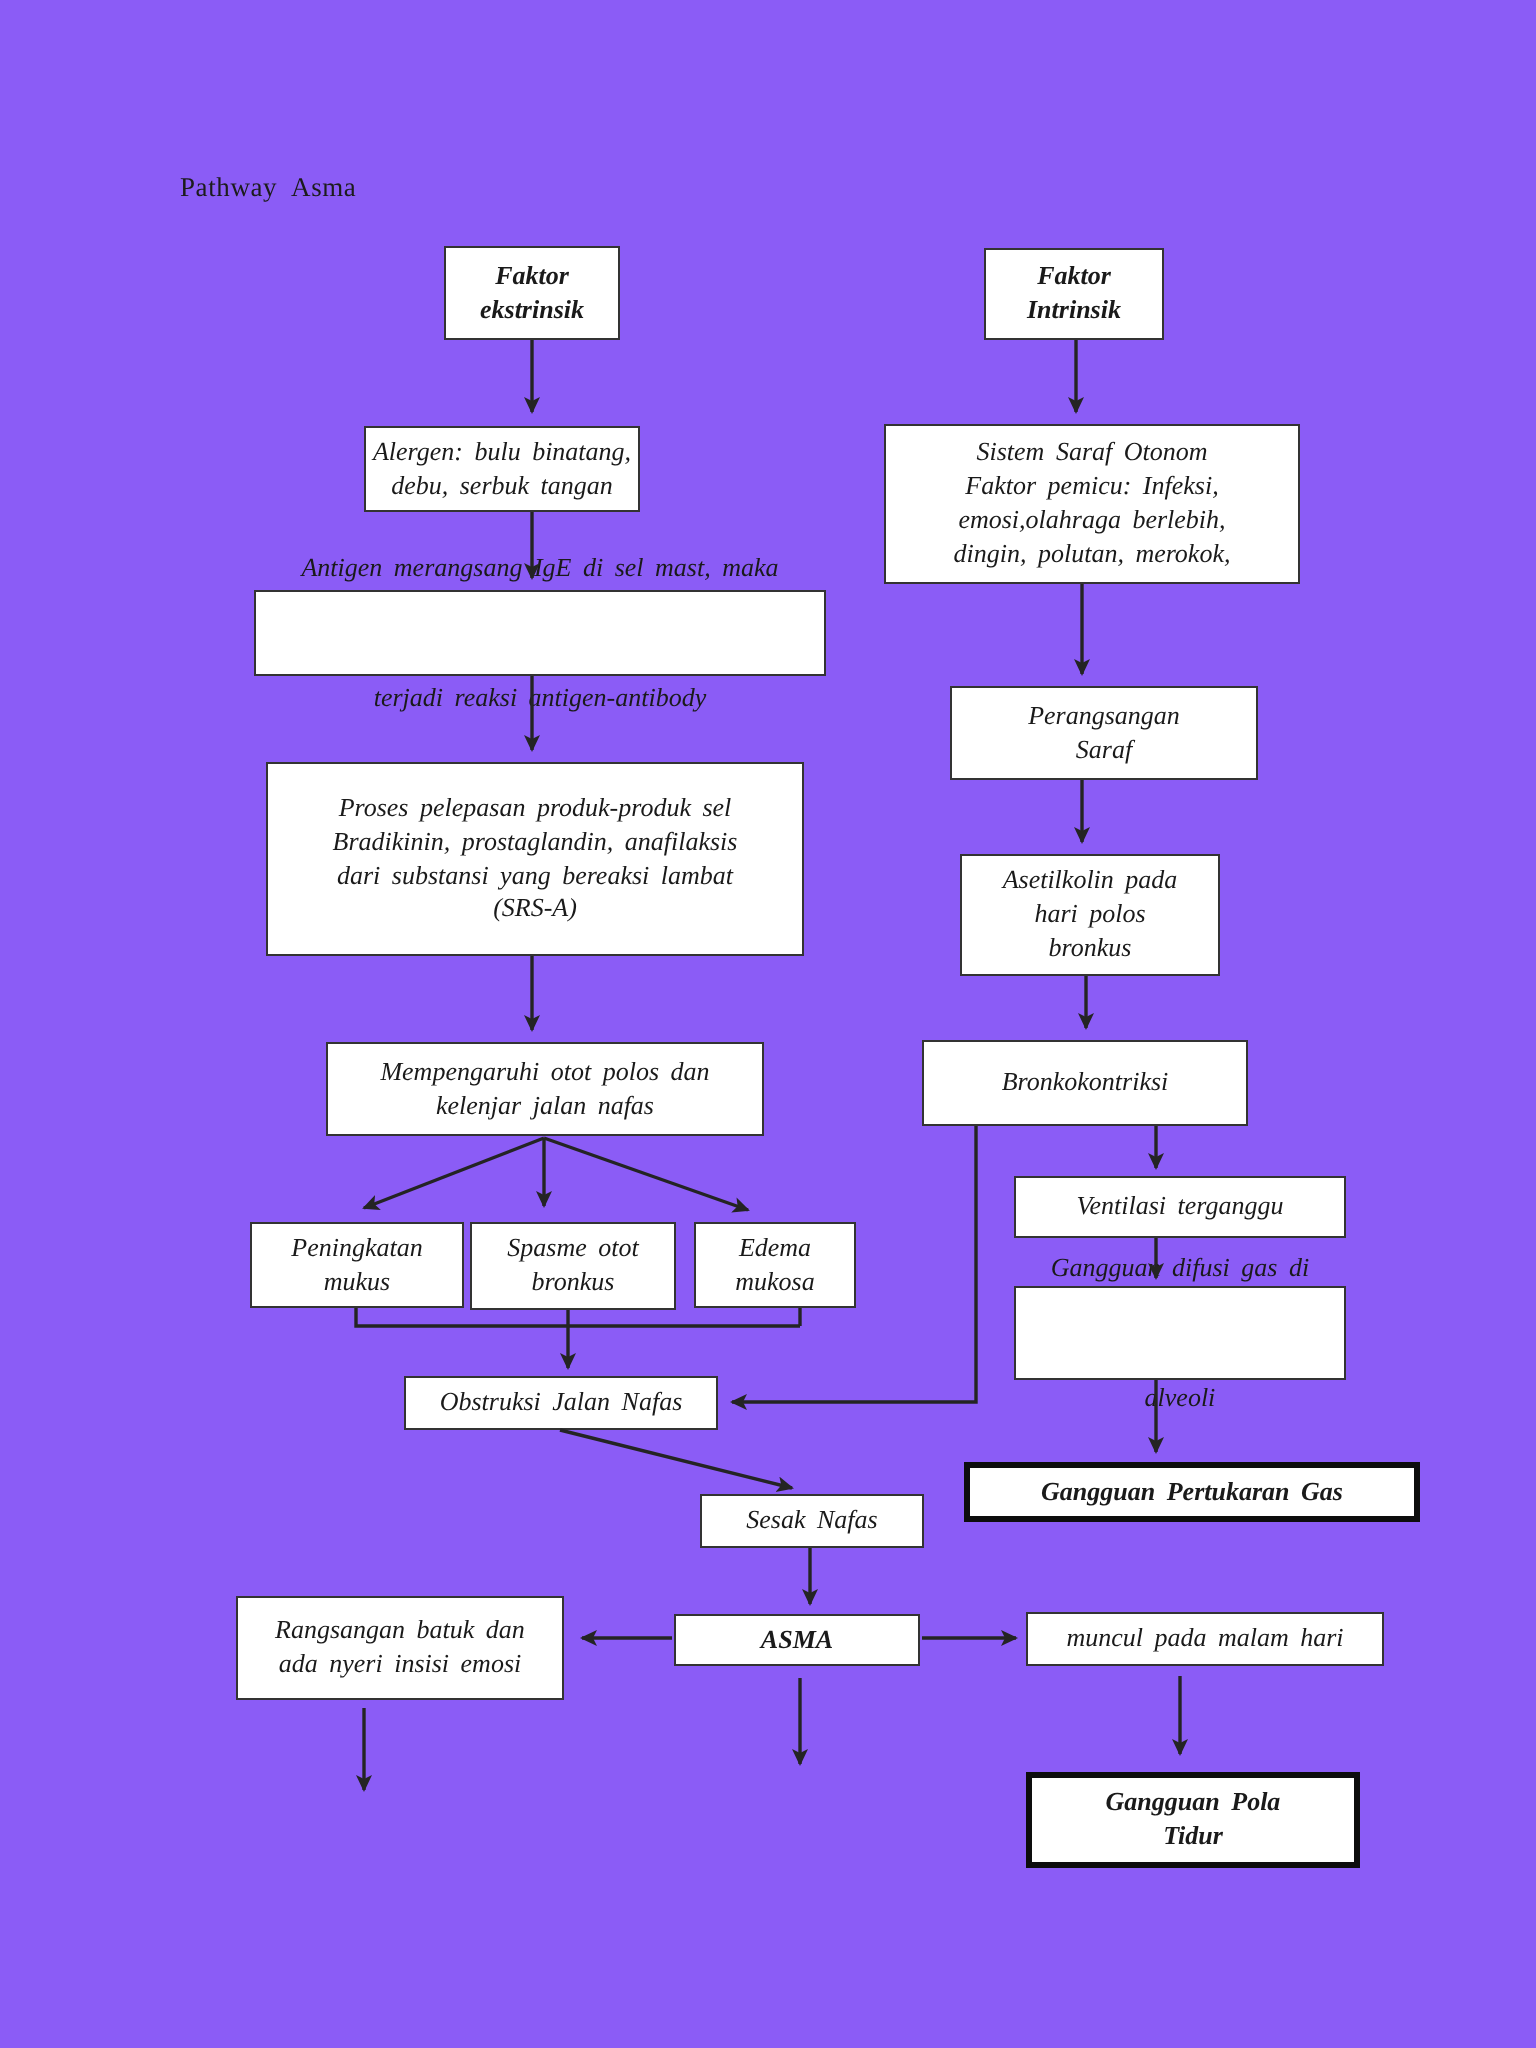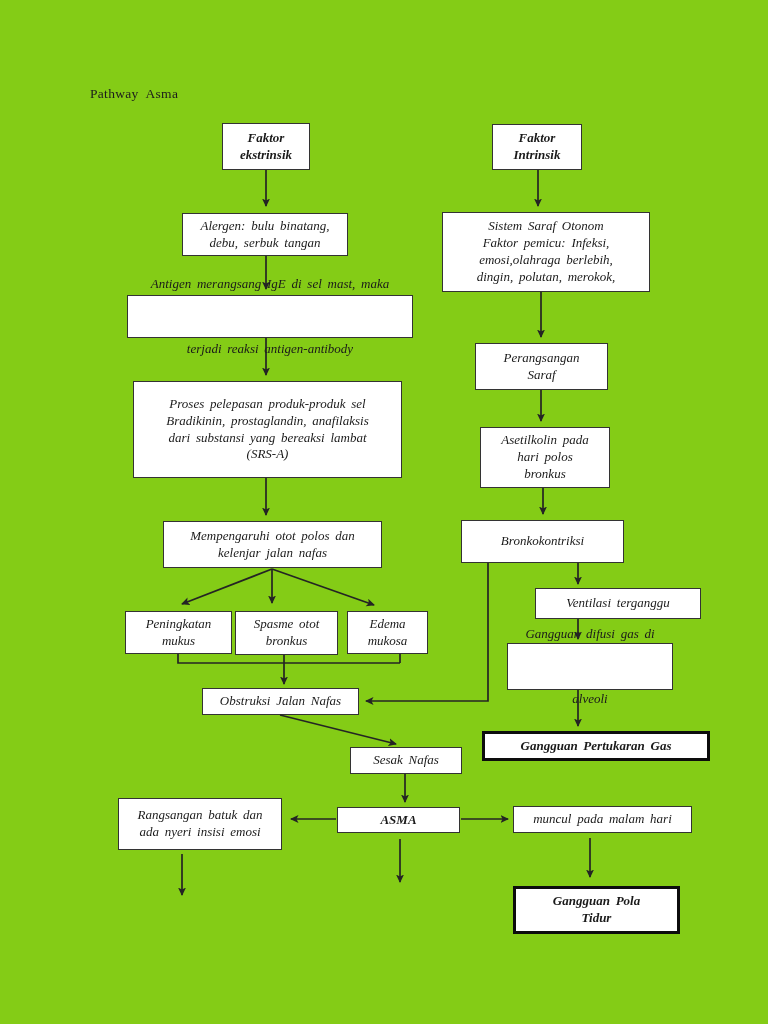--- a/index.html
+++ b/index.html
@@ -1,18 +1,18 @@
 <!DOCTYPE html>
 <html><head>
 <meta charset="utf-8">
 <style>
   html,body{margin:0;padding:0;background:#ffffff;}
   body{width:768px;height:1024px;position:relative;overflow:hidden;
        font-family:"Liberation Serif","DejaVu Serif",serif;}
-  #page{position:absolute;left:0;top:0;width:768px;height:1024px;background:#84cc16;}
+  #page{position:absolute;left:0;top:0;width:768px;height:1024px;background:#8b5cf6;}
   #page-title{position:absolute;left:90px;top:86px;font-size:13.5px;color:#1c1c1c;
        letter-spacing:0.3px;word-spacing:4px;}
   #nodes{position:absolute;left:0;top:0;width:768px;height:1024px;}
   .node{position:absolute;box-sizing:border-box;border:1.6px solid #333333;background:#ffffff;
         display:flex;flex-direction:column;justify-content:center;align-items:center;
         text-align:center;font-size:13px;line-height:1.3;color:#1a1a1a;word-spacing:2.5px;
         padding:1px 2px;}
   .node.bold{font-weight:bold;}
   .node.thick{border:3.6px solid #0d0d0d;}
   .node .line{white-space:nowrap;font-style:italic;}
@@ -26,41 +26,41 @@
   <div id="page-title">Pathway Asma</div>
   <div id="nodes">
       <div class="node bold" style="left: 222px; top: 123px; width: 88px; height: 47px;">
         <div class="line">Faktor</div>
         <div class="line">ekstrinsik</div>
       </div>
       <div class="node bold" style="left: 492px; top: 124px; width: 90px; height: 46px;">
         <div class="line">Faktor</div>
         <div class="line">Intrinsik</div>
       </div>
-      <div class="node" style="left: 182px; top: 213px; width: 166px; height: 43px;">
+      <div class="node" style="left: 182px; top: 213px; width: 138px; height: 43px;">
         <div class="line">Alergen: bulu binatang,</div>
         <div class="line">debu, serbuk tangan</div>
       </div>
       <div class="node" style="left: 442px; top: 212px; width: 208px; height: 80px;">
         <div class="line">Sistem Saraf Otonom</div>
         <div class="line">Faktor pemicu: Infeksi,</div>
         <div class="line">emosi,olahraga berlebih,</div>
         <div class="line">dingin, polutan, merokok,</div>
       </div>
       <div class="node" style="left: 127px; top: 295px; width: 286px; height: 43px; gap: 48px;">
         <div class="line">Antigen merangsang IgE di sel mast, maka</div>
         <div class="line">terjadi reaksi antigen-antibody</div>
       </div>
       <div class="node" style="left: 133px; top: 381px; width: 269px; height: 97px;">
         <div class="line">Proses pelepasan produk-produk sel</div>
         <div class="line">Bradikinin, prostaglandin, anafilaksis</div>
         <div class="line">dari substansi yang bereaksi lambat</div>
         <div class="line">(SRS-A)</div>
       </div>
-      <div class="node" style="left: 475px; top: 343px; width: 133px; height: 47px;">
+      <div class="node" style="left: 475px; top: 343px; width: 154px; height: 47px;">
         <div class="line">Perangsangan</div>
         <div class="line">Saraf</div>
       </div>
       <div class="node" style="left: 480px; top: 427px; width: 130px; height: 61px;">
         <div class="line">Asetilkolin pada</div>
         <div class="line">hari polos</div>
         <div class="line">bronkus</div>
       </div>
       <div class="node" style="left: 163px; top: 521px; width: 219px; height: 47px;">
         <div class="line">Mempengaruhi otot polos dan</div>
@@ -74,21 +74,21 @@
         <div class="line">mukus</div>
       </div>
       <div class="node" style="left: 235px; top: 611px; width: 103px; height: 44px;">
         <div class="line">Spasme otot</div>
         <div class="line">bronkus</div>
       </div>
       <div class="node" style="left: 347px; top: 611px; width: 81px; height: 43px;">
         <div class="line">Edema</div>
         <div class="line">mukosa</div>
       </div>
-      <div class="node" style="left: 535px; top: 588px; width: 166px; height: 31px;">
+      <div class="node" style="left: 507px; top: 588px; width: 166px; height: 31px;">
         <div class="line">Ventilasi terganggu</div>
       </div>
       <div class="node" style="left: 507px; top: 643px; width: 166px; height: 47px; gap: 48px;">
         <div class="line">Gangguan difusi gas di</div>
         <div class="line">alveoli</div>
       </div>
       <div class="node" style="left: 202px; top: 688px; width: 157px; height: 27px;">
         <div class="line">Obstruksi Jalan Nafas</div>
       </div>
       <div class="node bold thick" style="left: 482px; top: 731px; width: 228px; height: 30px;">

